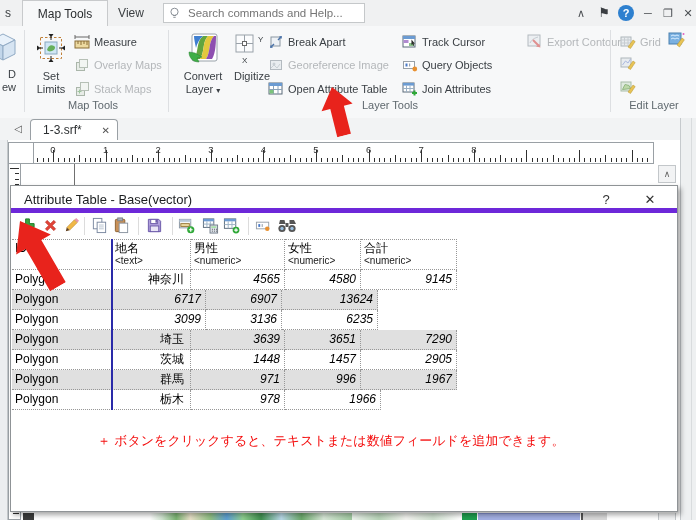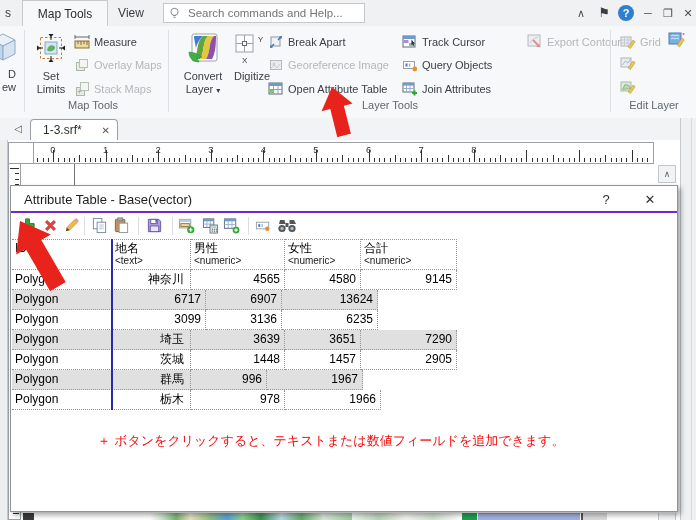--- a/index.html
+++ b/index.html
@@ -59,41 +59,41 @@
   .scrollup{position:absolute;left:658px;top:165px;width:18px;height:18px;background:#f2f3f4;
             border:1px solid #c3c7ca;box-sizing:border-box;font-size:9px;color:#666;
             text-align:center;line-height:16px;}
   .pageline{position:absolute;left:74px;top:164px;width:1px;height:21px;background:#707070;}
   
   .frag{position:absolute;top:513px;height:7px;}
   
   .dialog{position:absolute;left:10px;top:185px;width:668px;height:327px;background:#fff;
           border:1px solid #8f9396;box-sizing:border-box;box-shadow:3px 3px 5px rgba(0,0,0,.35);z-index:5;}
   .dlg-titlebar{position:absolute;left:0;top:0;width:100%;height:27px;background:#fff;
-                border-bottom:2px solid #6d28d9;box-sizing:border-box;}
+                border-bottom:5px solid #6d28d9;box-sizing:border-box;}
   .dlg-title{position:absolute;left:13px;top:0;line-height:27px;font-size:13px;color:#1b1e20;}
   .dlg-btn{position:absolute;top:5px;width:18px;height:18px;text-align:center;line-height:18px;
            font-size:13px;color:#333;}
   .tbtn{position:absolute;top:31px;width:18px;height:18px;}
   .tsep{position:absolute;top:31px;width:1px;height:18px;background:#dcdcdc;}
   .table{position:absolute;left:1px;top:53px;}
   .hrow{display:flex;}
   .hcell{height:31px;box-sizing:border-box;border-top:1px dotted #979797;
          border-right:1px dotted #979797;border-bottom:1px dotted #979797;
          padding:2px 0 0 3px;background:#fff;}
   .hname{font-size:12px;color:#000;line-height:13px;}
   .htype{font-size:10px;color:#1a1a1a;line-height:12px;}
   .trow{display:flex;}
   .trow.stripe .tcell{background:#e0e0e0;}
   .tcell{height:20px;line-height:19px;box-sizing:border-box;font-size:12px;color:#000;
          border-right:1px dotted #979797;border-bottom:1px dotted #979797;background:#fff;
          overflow:hidden;white-space:nowrap;}
   .tcell.c0{padding-left:3px;}
   .tcell.c1{text-align:right;padding-right:6px;}
-  .tcell.c2,.tcell.c3,.tcell.c4{text-align:right;padding-right:4px;}
+  .tcell.c2,.tcell.c3,.tcell.c4{text-align:right;padding-right:4px;font-style:italic;}
   .bluefreeze{position:absolute;left:100px;top:53px;width:2px;height:171px;background:#2a2aa8;z-index:3;}
   .note{position:absolute;left:0px;top:246px;width:640px;text-align:center;font-size:13px;
         color:#f40d0d;}
   .redarrow{position:absolute;z-index:9;}
 </style>
 </head>
 <body>
 
 <div id="app">
 
@@ -663,20 +663,21 @@
           <div class="trow">
             <div class="tcell c0" style="width: 100px;">Polygon</div>
             <div class="tcell c1" style="width: 79px;">茨城</div>
             <div class="tcell c2" style="width: 94px;">1448</div>
             <div class="tcell c3" style="width: 76px;">1457</div>
             <div class="tcell c4" style="width: 96px;">2905</div>
           </div>
           <div class="trow stripe">
             <div class="tcell c0" style="width: 100px;">Polygon</div>
             <div class="tcell c1" style="width: 79px;">群馬</div>
+            <div class="tcell c2" style="width: 94px;">971</div>
             <div class="tcell c3" style="width: 76px;">996</div>
             <div class="tcell c4" style="width: 96px;">1967</div>
           </div>
           <div class="trow">
             <div class="tcell c0" style="width: 100px;">Polygon</div>
             <div class="tcell c1" style="width: 79px;">栃木</div>
             <div class="tcell c2" style="width: 94px;">978</div>
             <div class="tcell c4" style="width: 96px;">1966</div>
           </div>
         </div>

